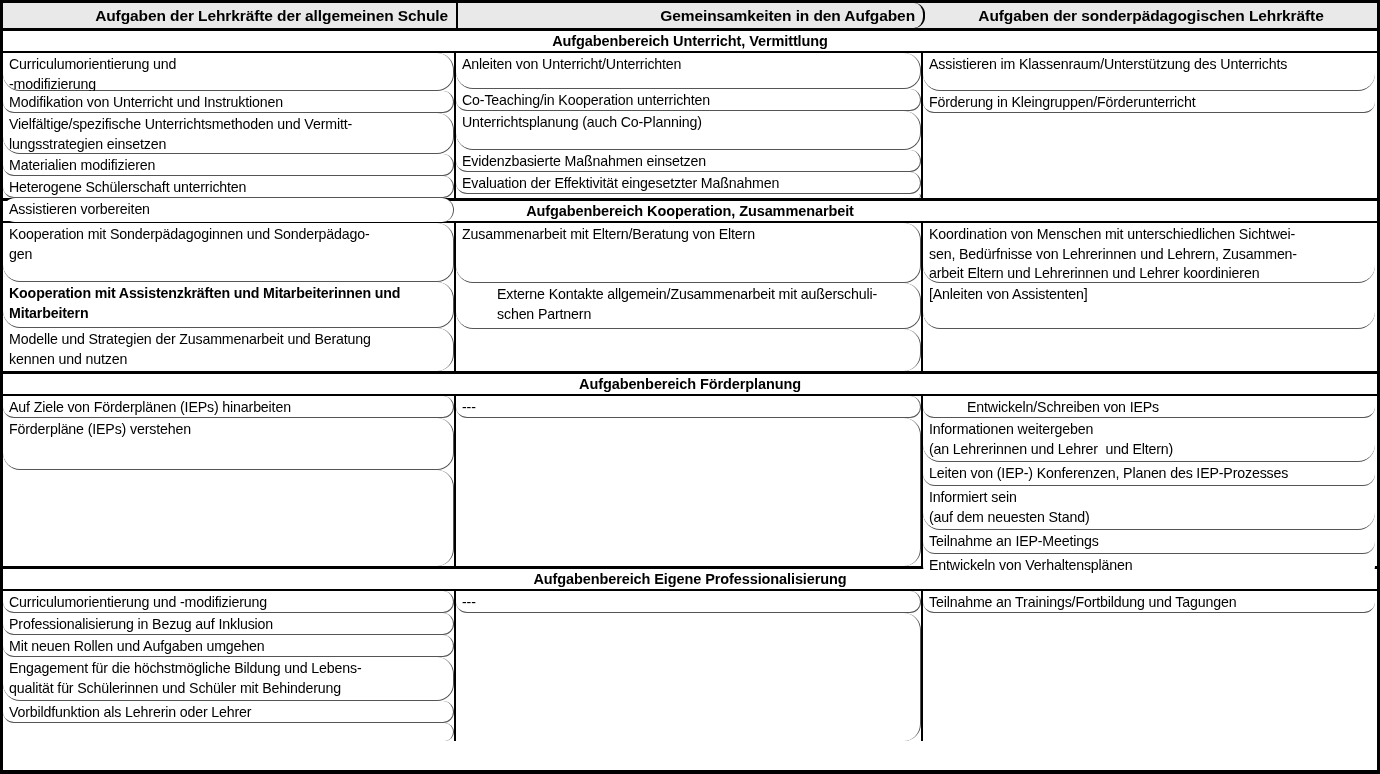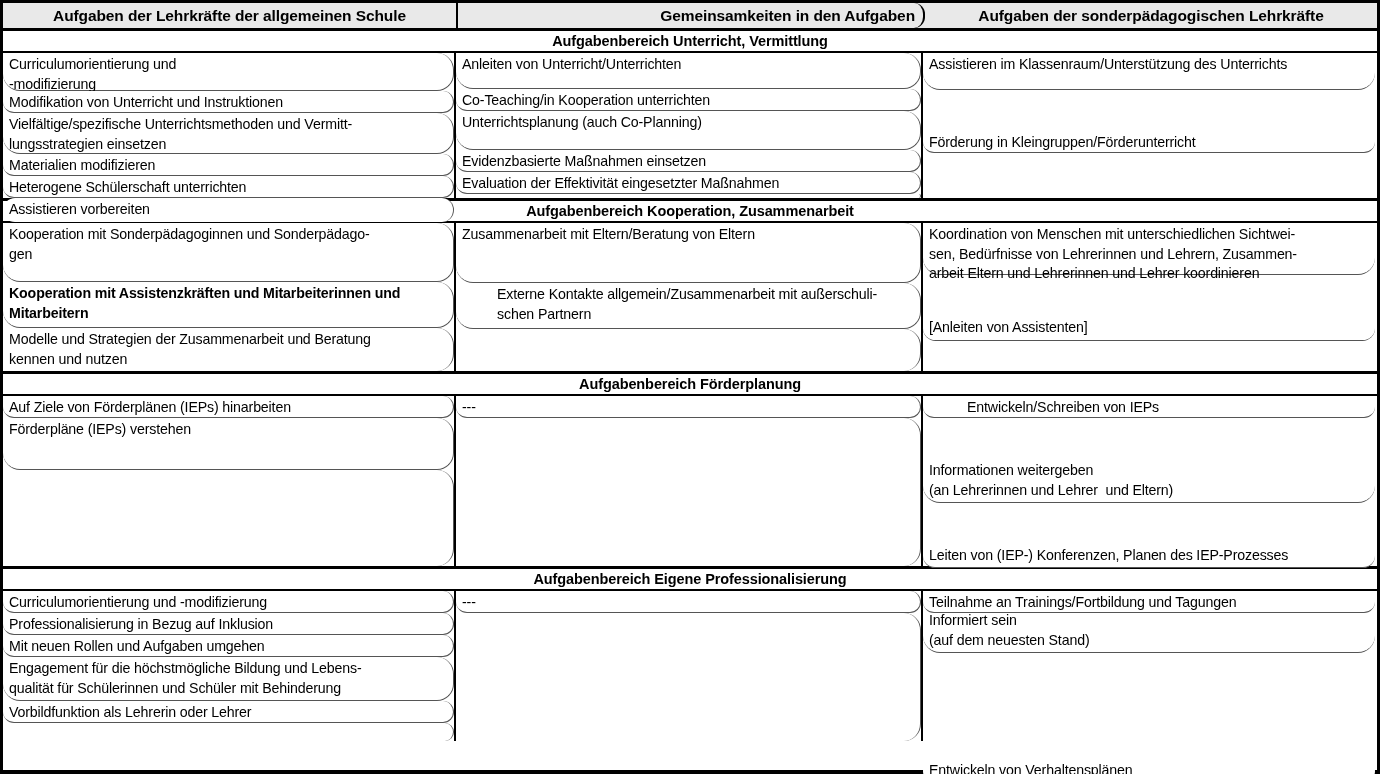--- a/index.html
+++ b/index.html
@@ -36,21 +36,21 @@
   .header-cell {
     box-sizing: border-box;
     display: flex;
     align-items: center;
     font-size: 15.5px;
     font-weight: bold;
     letter-spacing: -0.1px;
     padding: 0 8px;
     background: #e9e9e9;
   }
-  .header-cell.c1 { width: 455px; justify-content: center; border-right: 2px solid #000000; }
+  .header-cell.c1 { width: 455px; justify-content: flex-end; border-right: 2px solid #000000; }
   .header-cell.c2 { width: 467px; justify-content: flex-end; border-right: 2px solid #000000; border-radius: 11px; }
   .header-cell.c3 { width: 452px; justify-content: center; }
 
   
   .section {
     box-sizing: border-box;
     border-bottom: 3px solid #000000;
   }
   .section:last-child { border-bottom: none; }
 
@@ -72,21 +72,21 @@
     box-sizing: border-box;
   }
 
   .col {
     box-sizing: border-box;
     display: flex;
     flex-direction: column;
   }
   .col.c1 { width: 453px; border-right: 2px solid #000000; }
   .col.c2 { width: 467px; border-right: 2px solid #000000; }
-  .col.c3 { width: 452px; gap: 41px; }
+  .col.c3 { width: 452px; }
 
   .cell {
     box-sizing: border-box;
     border-bottom: 1.5px solid #555555;
     padding: 2px 6px 2px 6px;
     font-size: 14.2px;
     line-height: 19.5px;
     letter-spacing: -0.15px;
     background: #ffffff;
     border-radius: 17px;
@@ -238,21 +238,21 @@
                 <span>schen Partnern</span>
               </span>
             </div>
             <div class="cell filler bordered-right">
               <span class="cell-lines">
                 <span></span>
               </span>
             </div>
           </div>
           <div class="col c3">
-            <div class="cell" style="height: 52px;">
+            <div class="cell" style="height: 60px;">
               <span class="cell-lines">
                 <span>Koordination von Menschen mit unterschiedlichen Sichtwei-</span>
                 <span>sen, Bedürfnisse von Lehrerinnen und Lehrern, Zusammen-</span>
                 <span>arbeit Eltern und Lehrerinnen und Lehrer koordinieren</span>
               </span>
             </div>
             <div class="cell" style="height: 46px;">
               <span class="cell-lines">
                 <span>[Anleiten von Assistenten]</span>
               </span>

